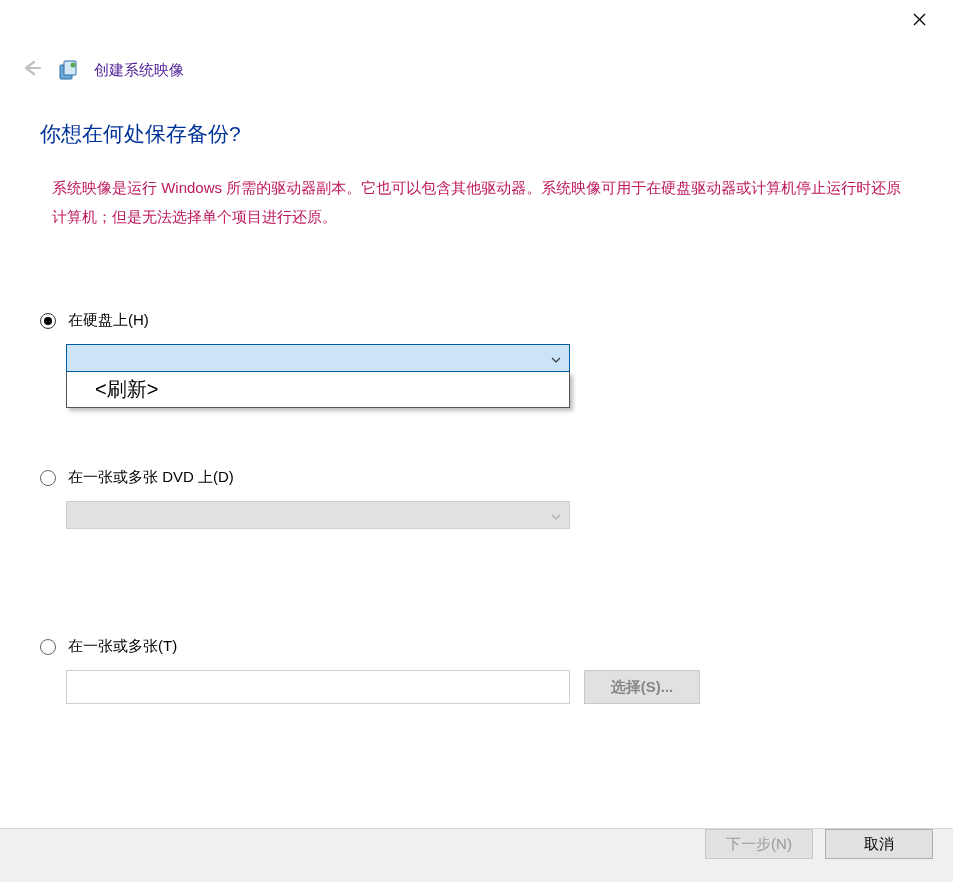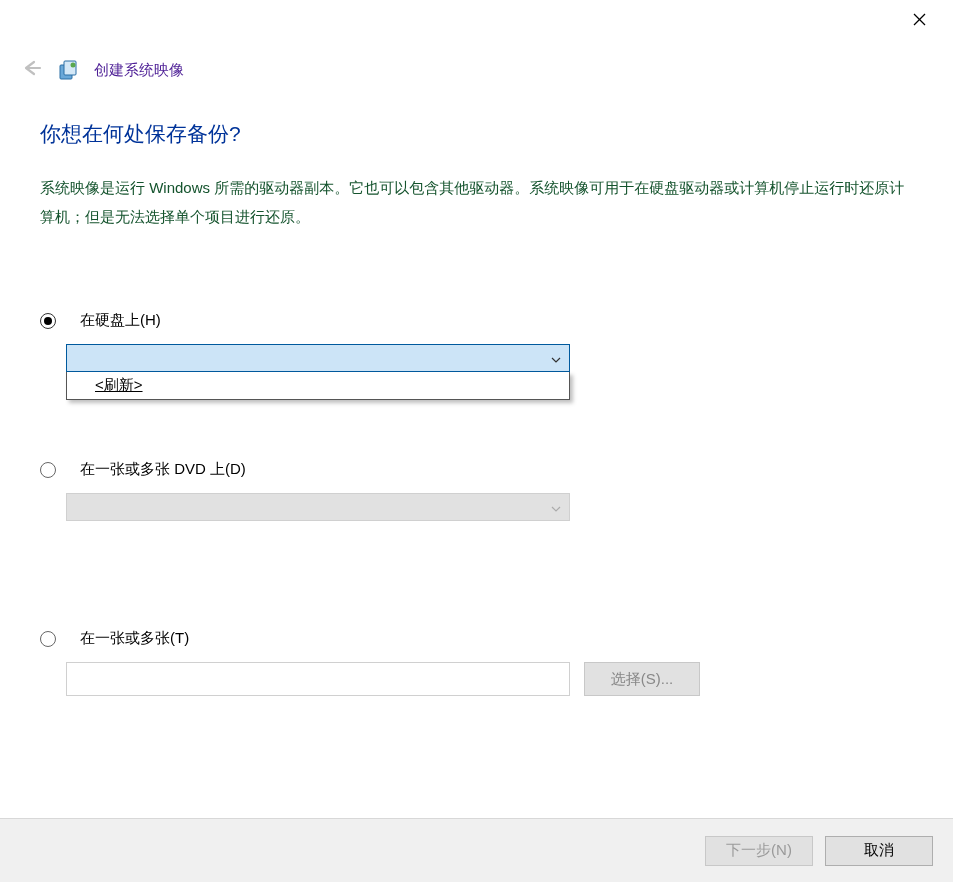--- a/index.html
+++ b/index.html
@@ -64,32 +64,33 @@
       left: 40px;
       right: 38px;
     }
     .question {
       font-size: 21px;
       color: #003399;
       margin-bottom: 26px;
     }
     .description {
       font-size: 15px;
-      color: #14532d;
+      color: #be185d;
       line-height: 1.9;
       margin-bottom: 80px;
       max-width: 870px;
+      margin-left: 12px;
     }
     .option-group {
       margin-bottom: 60px;
     }
     .option-row {
       display: flex;
       align-items: center;
-      gap: 24px;
+      gap: 12px;
       margin-bottom: 14px;
     }
     .radio {
       width: 16px;
       height: 16px;
       border: 1px solid #333;
       border-radius: 50%;
       display: flex;
       align-items: center;
       justify-content: center;
@@ -130,41 +131,41 @@
     .combo-chevron svg { width:10px; height:6px; }
     .combo-dropdown {
       width: 100%;
       border: 1px solid #555;
       border-top: none;
       background: #fff;
       box-shadow: 3px 3px 4px rgba(0,0,0,0.25);
     }
     .combo-item {
       padding: 4px 12px 4px 28px;
-      font-size: 15px;
-      cursor: pointer;
-      text-decoration: underline;
+      font-size: 20px;
+      cursor: pointer;
     }
     .combo-disabled {
       margin-left: 26px;
       width: 504px;
       height: 28px;
       background: #e1e1e1;
       border: 1px solid #d0d0d0;
       display: flex;
       align-items: center;
       justify-content: flex-end;
       padding: 0 8px;
     }
     .combo-disabled svg { width:10px; height:6px; opacity:.5; }
     .network-row {
       margin-left: 26px;
       display: flex;
       gap: 14px;
       align-items: center;
+      font-weight: bold;
     }
     .network-input {
       width: 504px;
       height: 34px;
       border: 1px solid #d0d0d0;
       background: #fff;
     }
     .select-button {
       width: 116px;
       height: 34px;
@@ -175,25 +176,24 @@
       display: flex;
       align-items: center;
       justify-content: center;
       cursor: default;
     }
     .footer {
       position: absolute;
       left: 0;
       right: 0;
       bottom: 0;
-      height: 64px;
+      height: 54px;
       background: #f0f0f0;
       border-top: 1px solid #d8d8d8;
       display: flex;
-      align-items: center;
       justify-content: flex-end;
       padding-right: 20px;
       gap: 12px;
     }
     .btn {
       min-width: 108px;
       height: 30px;
       border: 1px solid #aeaeae;
       background: #e1e1e1;
       font-size: 15px;

